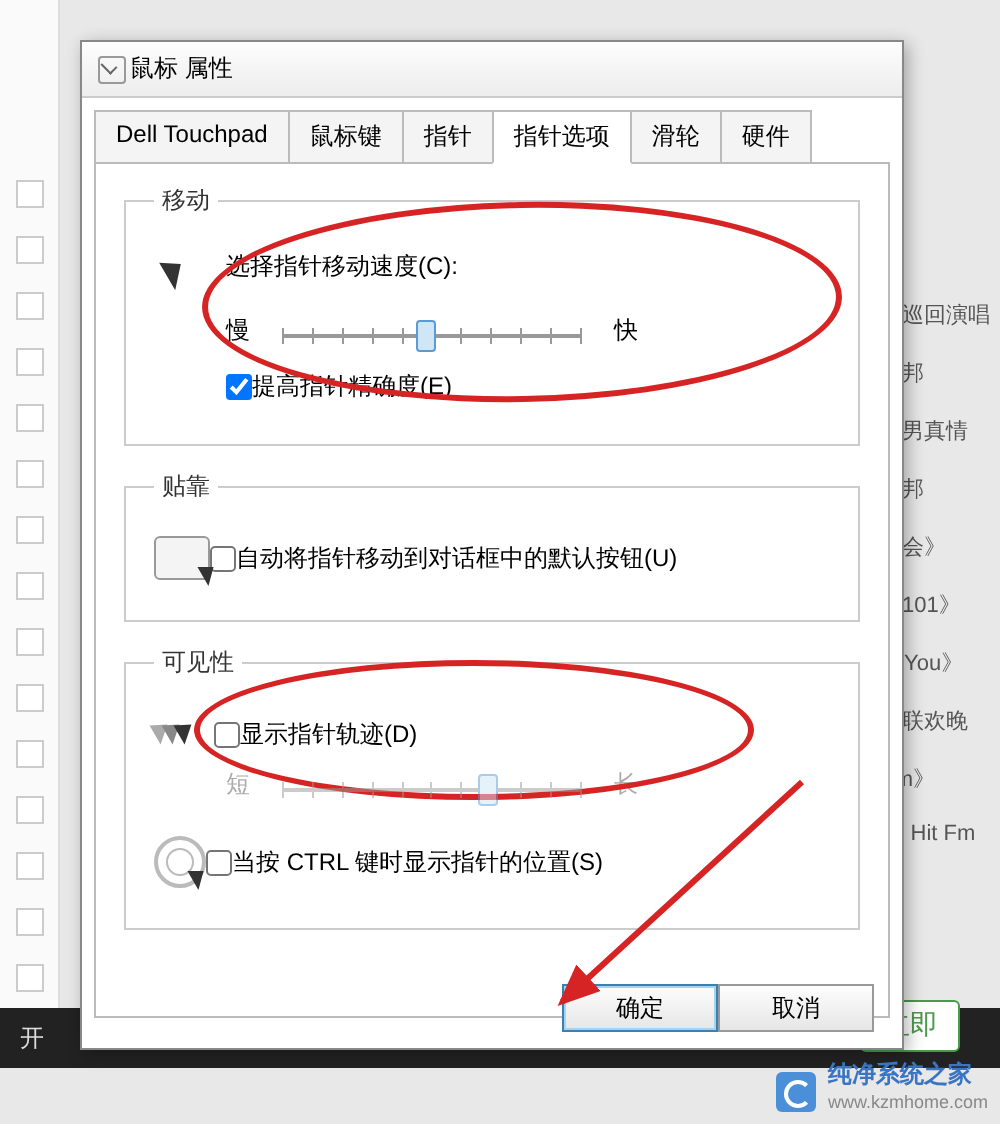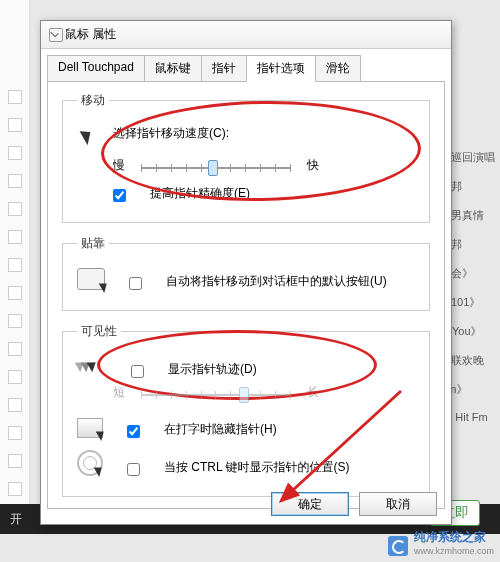--- a/index.html
+++ b/index.html
@@ -20,36 +20,36 @@
 fieldset{border:1px solid #ccc;padding:10px 14px 14px;margin-bottom:12px;position:relative}
 legend{padding:0 4px;color:#333}
 .row{display:flex;align-items:flex-start;gap:10px;margin:6px 0}
 .ptr-icon{width:26px;height:26px;display:inline-block;position:relative}
 .ptr-arrow{position:absolute;left:6px;top:3px;width:0;height:0;border-left:9px solid #333;border-top:6px solid transparent;border-bottom:10px solid transparent;transform:rotate(-30deg)}
 .slider{height:22px;position:relative;width:150px;margin:0 6px}
 .slider-track{position:absolute;left:0;right:0;top:10px;height:2px;background:#999}
 .slider-ticks{position:absolute;left:0;right:0;top:7px;display:flex;justify-content:space-between}
 .slider-ticks span{width:1px;height:8px;background:#999}
 .thumb{position:absolute;top:3px;width:10px;height:16px;background:#cfe6f7;border:1px solid #5a9bd5;border-radius:2px}
-.cb{display:flex;align-items:flex-end;gap:24px}
+.cb{display:flex;align-items:center;gap:0}
 .cb input{width:13px;height:13px}
 .snap-icon{width:28px;height:22px;border:1px solid #999;border-radius:3px;background:#f4f4f4;position:relative}
 .snap-icon::after{content:"";position:absolute;right:-4px;bottom:-3px;width:0;height:0;border-left:7px solid #333;border-top:4px solid transparent;border-bottom:7px solid transparent;transform:rotate(-30deg)}
 .trail-icon{width:30px;height:22px;position:relative}
 .trail-icon span{position:absolute;width:0;height:0;border-left:8px solid #aaa;border-top:4px solid transparent;border-bottom:7px solid transparent;transform:rotate(-30deg)}
 .trail-icon span:nth-child(1){left:0;top:4px}
 .trail-icon span:nth-child(2){left:6px;top:4px;border-left-color:#888}
 .trail-icon span:nth-child(3){left:12px;top:4px;border-left-color:#333}
 .hide-icon{width:26px;height:20px;background:linear-gradient(#fff,#ddd);border:1px solid #aaa;position:relative}
 .hide-icon::after{content:"";position:absolute;right:-3px;bottom:-3px;width:0;height:0;border-left:7px solid #333;border-top:4px solid transparent;border-bottom:7px solid transparent;transform:rotate(-30deg)}
 .ctrl-icon{width:26px;height:26px;border:2px solid #bbb;border-radius:50%;position:relative}
 .ctrl-icon::before{content:"";position:absolute;left:4px;top:4px;width:12px;height:12px;border:1px solid #bbb;border-radius:50%}
 .ctrl-icon::after{content:"";position:absolute;right:-2px;bottom:-2px;width:0;height:0;border-left:7px solid #333;border-top:4px solid transparent;border-bottom:7px solid transparent;transform:rotate(-30deg)}
 .disabled{color:#aaa}
-.btnbar{position:absolute;bottom:8px;right:14px;display:flex;gap:10px}
+.btnbar{position:absolute;bottom:8px;right:14px;display:flex;}
 .btn{width:78px;height:24px;border:1px solid #999;background:linear-gradient(#fdfdfd,#e6e6e6);cursor:pointer}
 .btn.primary{border:1px solid #3c7fb1;box-shadow:0 0 0 1px #a3d3f5 inset}
 .ellipse{position:absolute;border:3px solid #d62424;border-radius:50%;pointer-events:none}
 .e1{left:38px;top:-8px;width:320px;height:100px;transform:rotate(-1deg)}
 .e2{left:34px;top:-10px;width:280px;height:70px}
 .arrow-line{position:absolute;pointer-events:none}
 .watermark{position:absolute;right:6px;bottom:6px;display:flex;align-items:flex-end;gap:6px;color:#3a75c4;font-weight:bold;font-size:14px}
 .wm-icon{width:20px;height:20px;background:#4a8fd8;border-radius:3px;position:relative}
 .wm-icon::after{content:"";position:absolute;left:4px;top:4px;width:10px;height:10px;border:2px solid #fff;border-radius:50%;border-right-color:transparent}
 .bottombar{position:absolute;left:0;bottom:28px;width:100%;height:30px;background:#222;color:#ddd;display:flex;align-items:center;padding:0 10px;gap:18px;font-size:12px}
@@ -111,20 +111,21 @@
     <span class="titlebar-icon"></span>
     <span>鼠标 属性</span>
   </div>
 
   <div class="tabs">
     <div class="tab">Dell Touchpad</div>
     <div class="tab">鼠标键</div>
     <div class="tab">指针</div>
     <div class="tab active">指针选项</div>
     <div class="tab">滑轮</div>
+    <div class="tab">硬件</div>
   </div>
 
   <div class="tab-body">
 
     <fieldset>
       <legend>移动</legend>
       <div class="ellipse e1"></div>
       <div class="row">
         <span class="ptr-icon">
             <span class="ptr-arrow"></span>
@@ -194,25 +195,20 @@
               <span></span>
               <span></span>
               <span></span>
               <span></span>
             </div>
           <div class="thumb" id="trail-thumb" style="left: 98px;"></div>
         </div>
         <span>长</span>
       </div>
       <div class="row cb" style="margin-top:12px">
-        <span class="hide-icon"></span>
-        <input type="checkbox" id="hide" checked="" style="">
-        <label for="hide">在打字时隐藏指针(H)</label>
-      </div>
-      <div class="row cb" style="margin-top:12px">
         <span class="ctrl-icon"></span>
         <input type="checkbox" id="ctrl" style="">
         <label for="ctrl">当按 CTRL 键时显示指针的位置(S)</label>
       </div>
     </fieldset>
 
   </div>
 
   <div class="btnbar">
     <button class="btn primary">确定</button>

